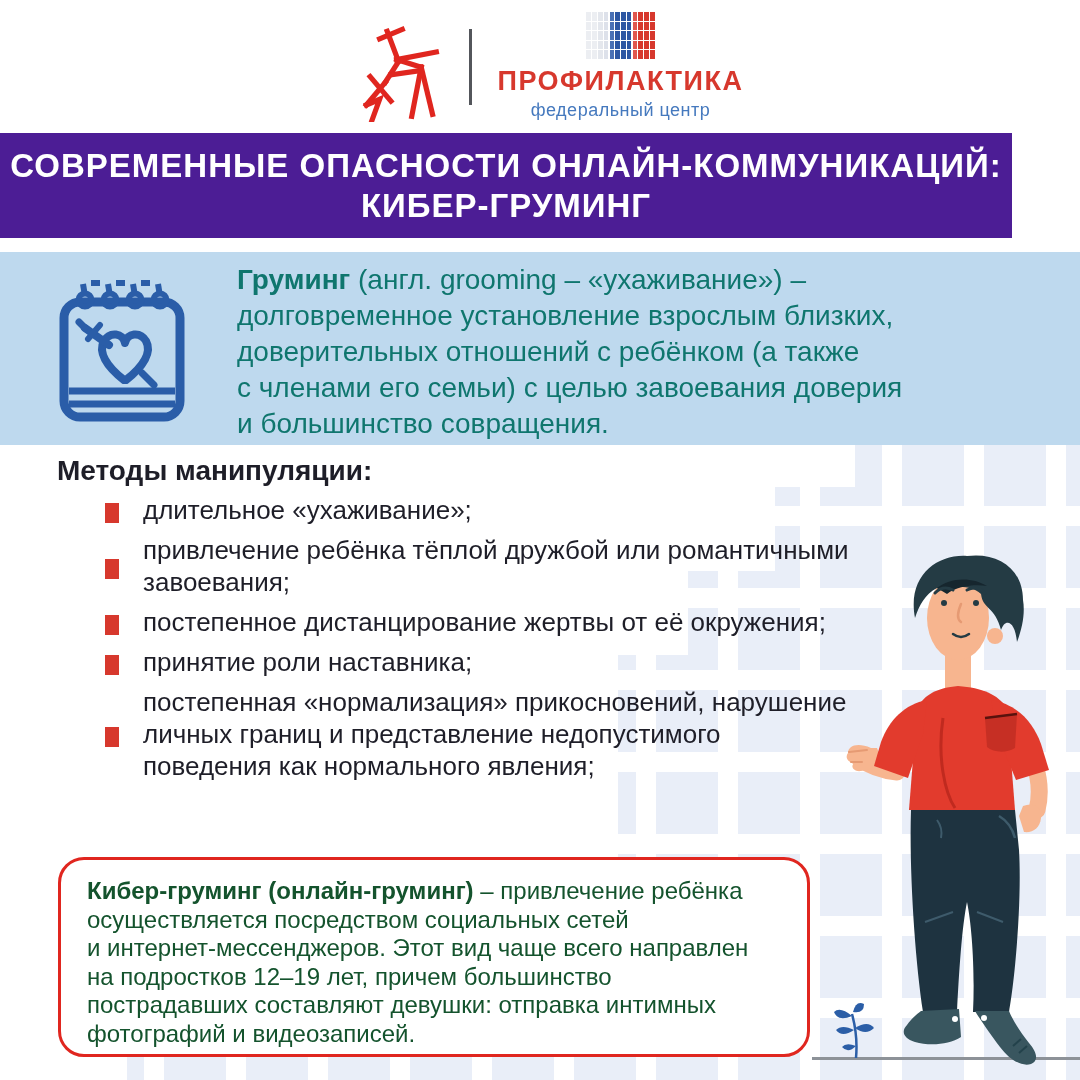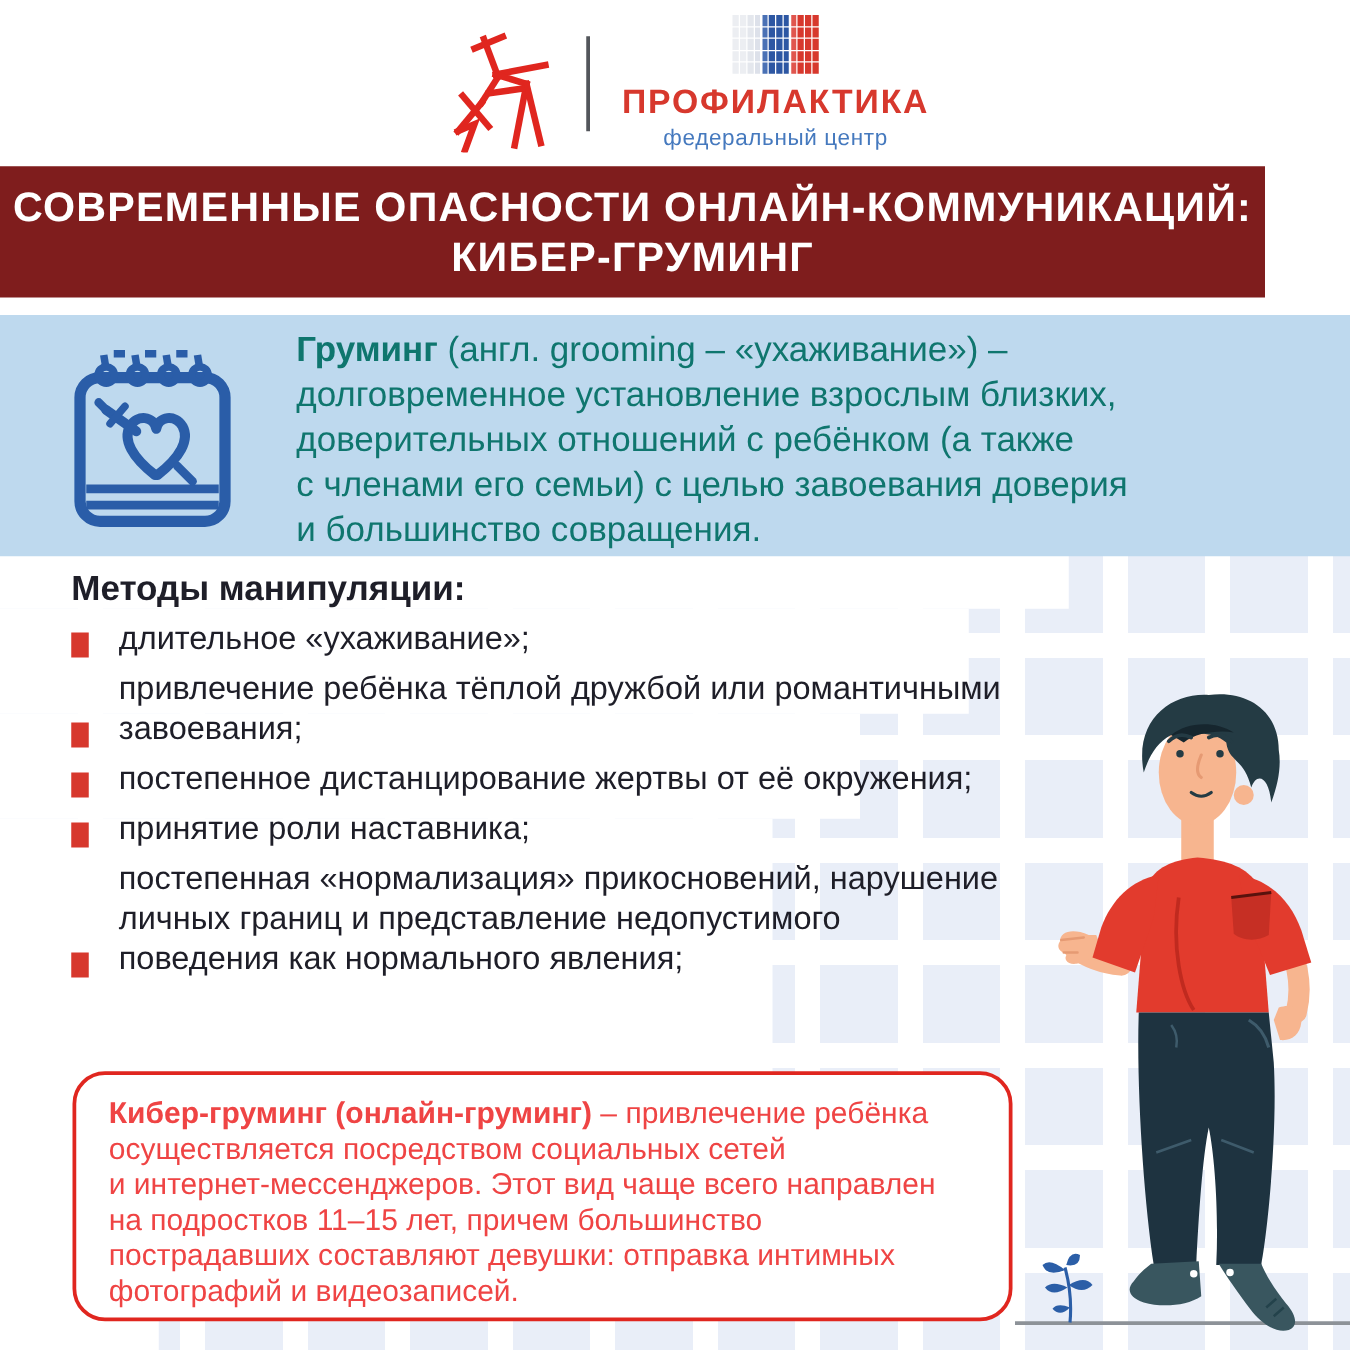--- a/index.html
+++ b/index.html
@@ -32,47 +32,47 @@
   .flag-grid{
     display:grid; grid-template-columns:repeat(12, 4.6px);
     grid-auto-rows:8.4px; gap:1.2px; margin-bottom:7px;
   }
   .flag-cell{width:4.6px; height:8.4px;}
   .brand-title{font-size:27px; font-weight:bold; letter-spacing:1.5px; color:#d7382d;}
   .brand-subtitle{font-size:18px; color:#4579be; margin-top:3px; letter-spacing:0.5px;}
   
   .banner{
     position:absolute; left:0; top:133px; width:1012px; height:105px;
-    background:#7f1d1d; color:#ffffff; display:flex; flex-direction:column;
+    background:#4c1d95; color:#ffffff; display:flex; flex-direction:column;
     align-items:center; justify-content:center; gap:7px;
   }
   .banner-line{font-size:33px; font-weight:bold; letter-spacing:1px; line-height:1; white-space:nowrap;}
   
   .def-panel{position:absolute; left:0; top:252px; width:1080px; height:193px; background:#bed9ee;}
   .def-icon{position:absolute; left:57px; top:273px; width:130px; height:152px;}
   .def-text{position:absolute; left:237px; top:262px;}
   .def-line{font-size:28px; line-height:36px; white-space:nowrap; color:#0f766e;}
   .def-lead{font-weight:bold;}
   
   .methods-heading{
     position:absolute; left:57px; top:455px;
     font-size:28px; font-weight:bold; white-space:nowrap;
   }
   .methods-list{position:absolute; left:57px; top:494px; width:810px;}
-  .m-row{display:flex; align-items:flex-end; margin-bottom:8px;}
+  .m-row{display:flex; align-items:center; margin-bottom:8px;margin-left:48px;}
   .m-bullet{flex:0 0 14px; width:14px; height:20px; background:#d7382d; margin-top:6px; margin-right:24px;}
   .m-lines{font-size:26px; line-height:32px; color:#1e1e28;}
   .m-line{white-space:nowrap;}
   
   .infobox{
     position:absolute; left:58px; top:857px; width:752px; height:200px;
     background:#ffffff; border:3px solid #e0261f; border-radius:26px;
     box-sizing:border-box; padding:17px 26px; z-index:3;
   }
-  .ib-line{font-size:24px; line-height:28.5px; white-space:nowrap; color:#ef4444;}
+  .ib-line{font-size:24px; line-height:28.5px; white-space:nowrap; color:#14532d;}
   .ib-lead{font-weight:bold;}
   
   .ground-line{position:absolute; left:812px; top:1057px; width:268px; height:2.5px; background:#8d9298; z-index:1;}
   .plant{position:absolute; left:820px; top:1002px; width:72px; height:58px; z-index:2;}
   .man{position:absolute; left:845px; top:548px; width:235px; height:530px; z-index:2;}
 </style>
 </head>
 <body>
 
 <div class="page">
@@ -243,21 +243,21 @@
           <div class="m-line">личных границ и представление недопустимого</div>
           <div class="m-line">поведения как нормального явления;</div>
         </div>
       </div>
     </div>
 
   <div class="infobox">
     <div class="ib-line"><span class="ib-lead">Кибер-груминг (онлайн-груминг)</span><span> – привлечение ребёнка</span></div>
     <div class="ib-line">осуществляется посредством социальных сетей</div>
     <div class="ib-line">и интернет-мессенджеров. Этот вид чаще всего направлен</div>
-    <div class="ib-line">на подростков 11–15 лет, причем большинство</div>
+    <div class="ib-line">на подростков 12–19 лет, причем большинство</div>
     <div class="ib-line">пострадавших составляют девушки: отправка интимных</div>
     <div class="ib-line">фотографий и видеозаписей.</div>
   </div>
 
   <div class="ground-line"></div>
   <svg class="plant" viewBox="0 0 72 58">
     <path d="M36,56 Q38,34 32,12" stroke="#2b5ea7" stroke-width="2.5" fill="none"></path>
     <path d="M32,14 Q20,4 14,10 Q18,20 32,14 Z" fill="#2b5ea7"></path>
     <path d="M33,10 Q36,-2 44,2 Q44,12 33,10 Z" fill="#2b5ea7"></path>
     <path d="M34,28 Q22,22 16,28 Q22,36 34,28 Z" fill="#2b5ea7"></path>

